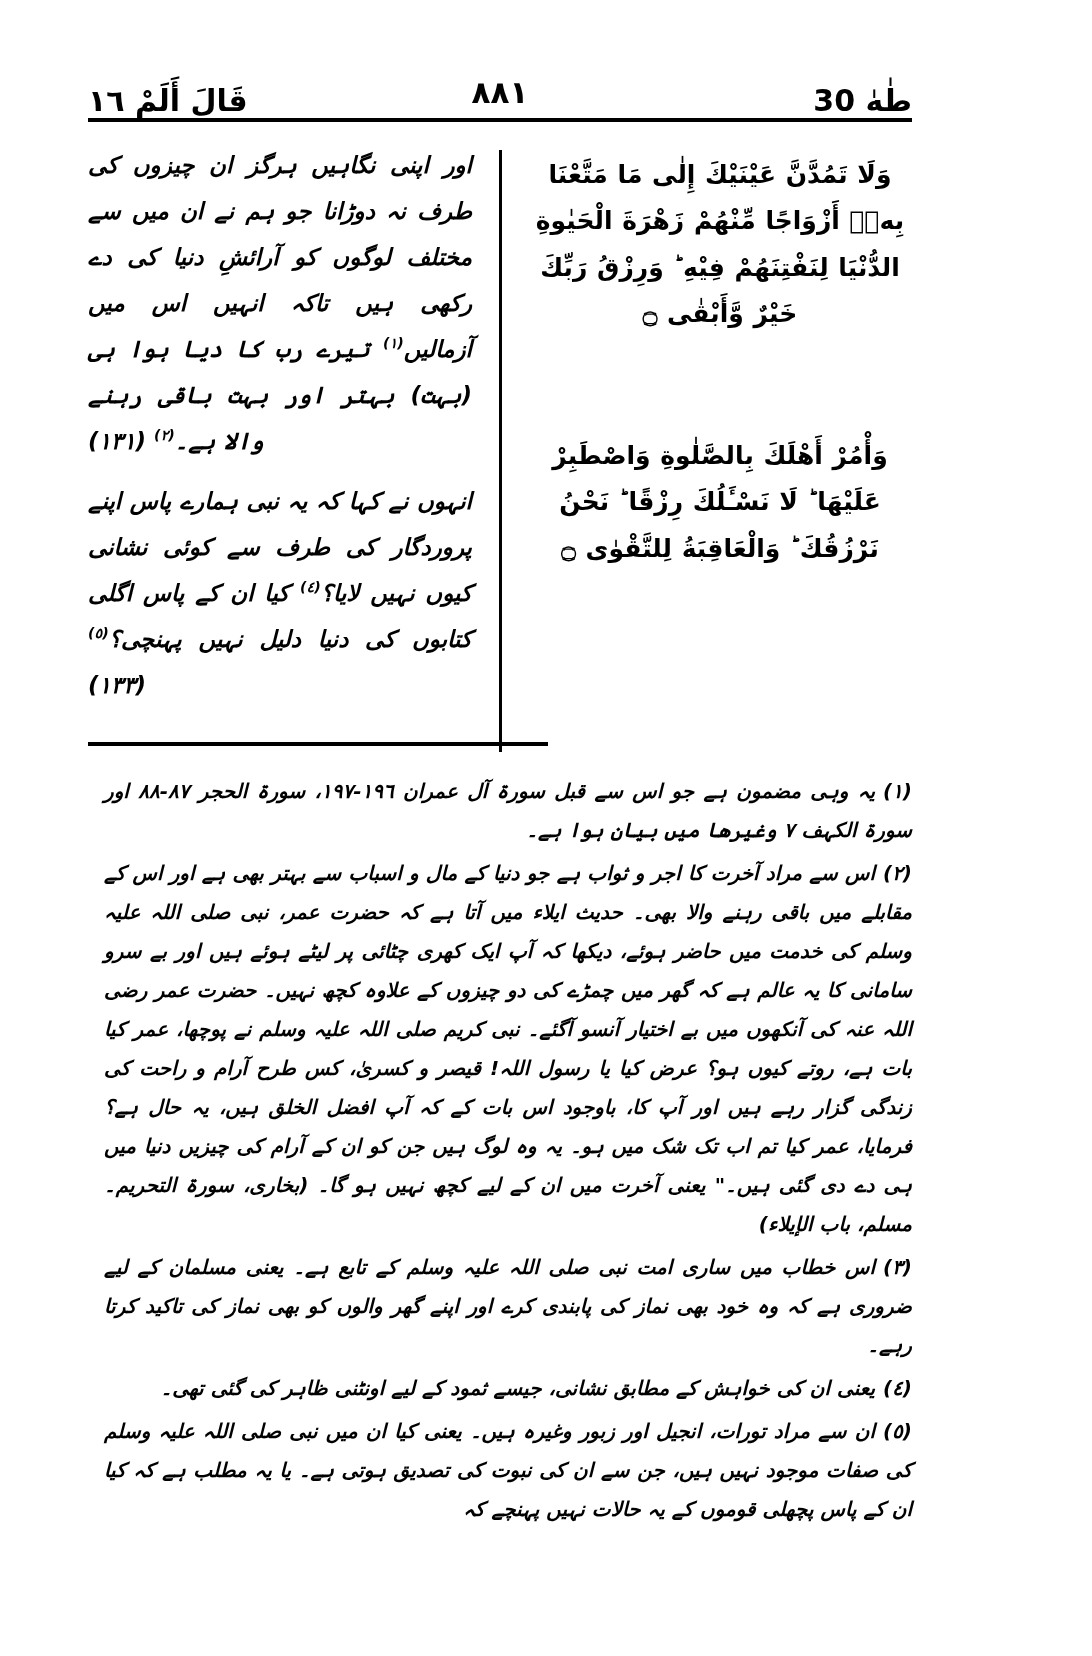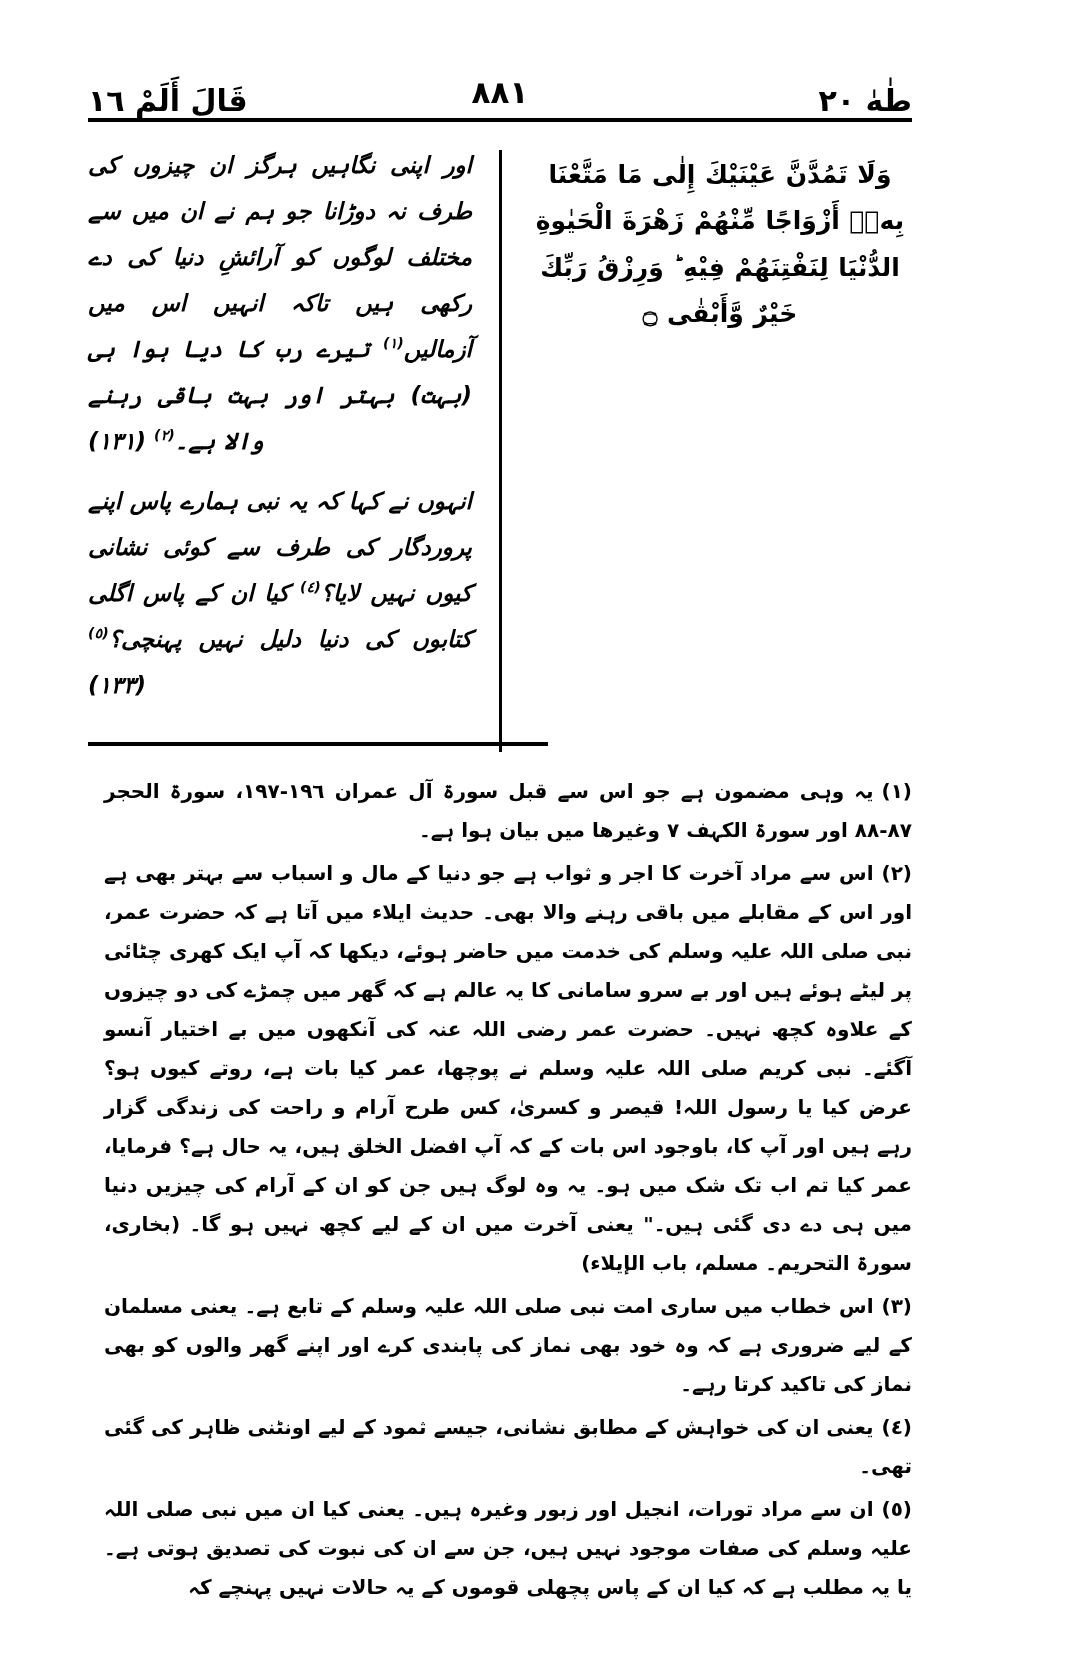--- a/index.html
+++ b/index.html
@@ -128,43 +128,45 @@
   .fn-item{
     font-family:"DejaVu Sans","Liberation Sans",sans-serif;
     font-size:20px;
     font-weight:600;
     line-height:1.95;
     direction:rtl;
     text-align:justify;
     text-align-last:right;
     margin:0 0 4px 16px;
     letter-spacing:-0.2px;
+    font-style:italic;
   }
   .fn-marker{
     font-weight:700;
     margin-left:8px;
   }
 </style>
 </head>
 <body>
 
 <div class="page">
 
   <div class="header">
     <span class="hdr-item">قَالَ أَلَمْ ١٦</span>
-    <span class="hdr-item">طٰهٰ ٢٠</span>
+    <span class="hdr-item">طٰهٰ 30</span>
   </div>
   <div class="hdr-page" style="position:absolute;top:74px;left:50%;transform:translateX(-50%);font-size:31px;font-weight:700;">٨٨١</div>
   <div class="hdr-rule"></div>
 
   <div class="body-cols">
     <div class="col-divider"></div>
 
     <div class="col col-arabic">
       <div class="ayah-block ayah-1">وَلَا تَمُدَّنَّ عَيْنَيْكَ إِلٰى مَا مَتَّعْنَا بِهٖۤ أَزْوَاجًا مِّنْهُمْ زَهْرَةَ الْحَيٰوةِ الدُّنْيَا لِنَفْتِنَهُمْ فِيْهِ ؕ وَرِزْقُ رَبِّكَ خَيْرٌ وَّأَبْقٰى ۝</div>
+      <div class="ayah-block ayah-2">وَأْمُرْ أَهْلَكَ بِالصَّلٰوةِ وَاصْطَبِرْ عَلَيْهَا ؕ لَا نَسْـَٔلُكَ رِزْقًا ؕ نَحْنُ نَرْزُقُكَ ؕ وَالْعَاقِبَةُ لِلتَّقْوٰى ۝</div>
     </div>
 
     <div class="col col-urdu">
 
       <p class="urdu-para">
         <span>اور اپنی نگاہیں ہرگز ان چیزوں کی طرف نہ دوڑانا جو ہم نے ان میں سے مختلف لوگوں کو آرائشِ دنیا کی دے رکھی ہیں تاکہ انہیں اس میں آزمالیں</span><sup class="fn">(١)</sup><span> تیرے رب کا دیا ہوا ہی (بہت) بہتر اور بہت باقی رہنے والا ہے۔</span><sup class="fn">(٢)</sup>
         <span>(١٣١)</span>
       </p>
 
 

